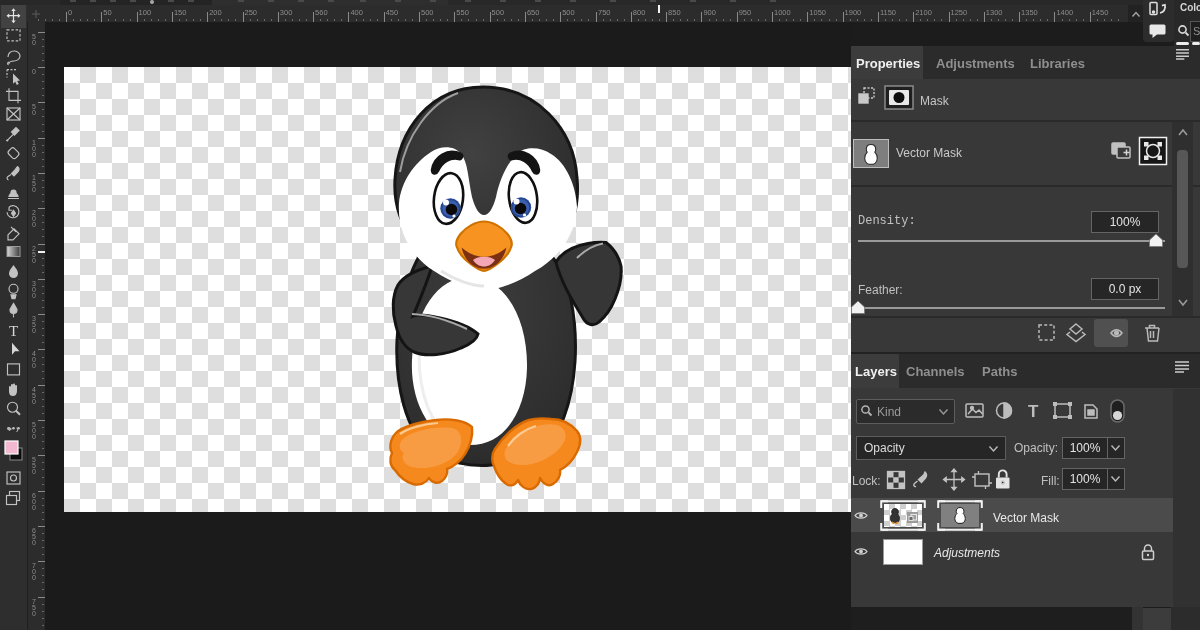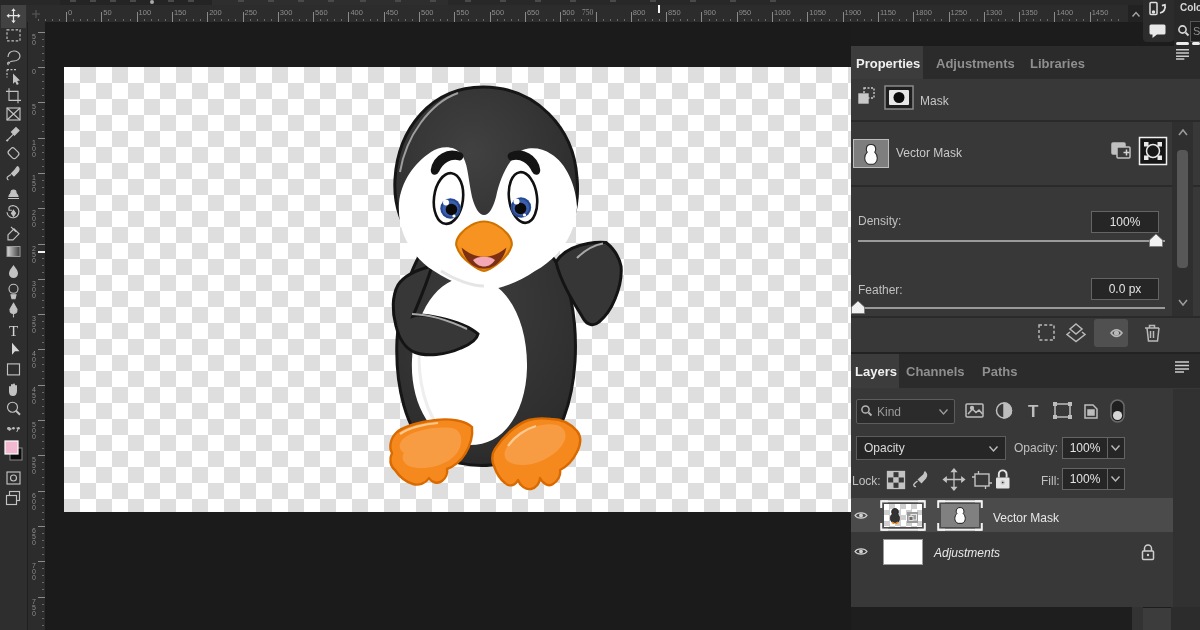--- a/index.html
+++ b/index.html
@@ -127,21 +127,21 @@
 <div class="dot" style="left:539.0px;top:19px;"></div>
 <div class="dot" style="left:546.1px;top:19px;"></div>
 <div class="dot" style="left:553.1px;top:19px;"></div>
 <div class="tick" style="left:560.2px;top:12px;height:10px;"></div>
 <div class="ruler-num" style="left:562.2px;top:8.5px;">500</div>
 <div class="dot" style="left:567.3px;top:19px;"></div>
 <div class="dot" style="left:574.3px;top:19px;"></div>
 <div class="dot" style="left:581.4px;top:19px;"></div>
 <div class="dot" style="left:588.4px;top:19px;"></div>
 <div class="tick" style="left:595.5px;top:12px;height:10px;"></div>
-<div class="ruler-num" style="left:582px;top:8.5px;font-family:Liberation Serif, serif;">750</div>
+<div class="ruler-num" style="left:598px;top:8.5px;">750</div>
 <div class="dot" style="left:602.6px;top:19px;"></div>
 <div class="dot" style="left:609.6px;top:19px;"></div>
 <div class="dot" style="left:616.7px;top:19px;"></div>
 <div class="dot" style="left:623.7px;top:19px;"></div>
 <div class="tick" style="left:630.8px;top:12px;height:10px;"></div>
 <div class="ruler-num" style="left:632.8px;top:8.5px;">800</div>
 <div class="dot" style="left:637.9px;top:19px;"></div>
 <div class="dot" style="left:644.9px;top:19px;"></div>
 <div class="dot" style="left:652.0px;top:19px;"></div>
 <div class="dot" style="left:659.0px;top:19px;"></div>
@@ -181,21 +181,21 @@
 <div class="dot" style="left:856.7px;top:19px;"></div>
 <div class="dot" style="left:863.8px;top:19px;"></div>
 <div class="dot" style="left:870.8px;top:19px;"></div>
 <div class="tick" style="left:877.9px;top:12px;height:10px;"></div>
 <div class="ruler-num" style="left:879.9px;top:8.5px;">1150</div>
 <div class="dot" style="left:885.0px;top:19px;"></div>
 <div class="dot" style="left:892.0px;top:19px;"></div>
 <div class="dot" style="left:899.1px;top:19px;"></div>
 <div class="dot" style="left:906.1px;top:19px;"></div>
 <div class="tick" style="left:913.2px;top:12px;height:10px;"></div>
-<div class="ruler-num" style="left:915.2px;top:8.5px;">1800</div>
+<div class="ruler-num" style="left:915.2px;top:8.5px;">2100</div>
 <div class="dot" style="left:920.3px;top:19px;"></div>
 <div class="dot" style="left:927.3px;top:19px;"></div>
 <div class="dot" style="left:934.4px;top:19px;"></div>
 <div class="dot" style="left:941.4px;top:19px;"></div>
 <div class="tick" style="left:948.5px;top:12px;height:10px;"></div>
 <div class="ruler-num" style="left:950.5px;top:8.5px;">1250</div>
 <div class="dot" style="left:955.6px;top:19px;"></div>
 <div class="dot" style="left:962.6px;top:19px;"></div>
 <div class="dot" style="left:969.7px;top:19px;"></div>
 <div class="dot" style="left:976.7px;top:19px;"></div>
@@ -546,21 +546,21 @@
 <rect x="31.5" y="1.5" width="27" height="27" fill="#161616" stroke="#f0f0f0" stroke-width="1.5"></rect>
 <circle cx="45" cy="15" r="6.5" fill="none" stroke="#e8e8e8" stroke-width="1.5"></circle>
 <g fill="#e8e8e8">
         <rect x="36" y="6" width="4.5" height="4.5"></rect>
         <rect x="49.5" y="6" width="4.5" height="4.5"></rect>
         <rect x="36" y="19.5" width="4.5" height="4.5"></rect>
         <rect x="49.5" y="19.5" width="4.5" height="4.5"></rect>
       </g>
 </svg>
 <div class="abs" style="left:851px;top:185px;width:349px;height:2px;background:#2a2a2a;"></div>
-<div class="abs lab" style="left:858px;top:214px;">Density:</div>
+<div class="abs lab" style="left:858px;top:214px;font-family:Liberation Mono, monospace;">Density:</div>
 <div class="val" style="left:1091px;top:211px;width:66px;height:20px;line-height:20px;">100%</div>
 <div class="abs" style="left:858px;top:240px;width:307px;height:2px;background:#9a9a9a;"></div>
 <svg class="abs" style="left:1148px;top:233px;" width="16" height="15" viewBox="0 0 16 15">
       <path d="M8 1 L14.5 7 L14.5 13.5 L1.5 13.5 L1.5 7 Z" fill="#f2f2f2" stroke="#777" stroke-width="0.8"></path>
     </svg>
 <div class="abs lab" style="left:858px;top:283px;">Feather:</div>
 <div class="val" style="left:1091px;top:278px;width:66px;height:20px;line-height:20px;">0.0 px</div>
 <div class="abs" style="left:858px;top:307px;width:307px;height:2px;background:#9a9a9a;"></div>
 <svg class="abs" style="left:850px;top:300px;" width="16" height="15" viewBox="0 0 16 15">
       <path d="M8 1 L14.5 7 L14.5 13.5 L1.5 13.5 L1.5 7 Z" fill="#f2f2f2" stroke="#777" stroke-width="0.8"></path>

